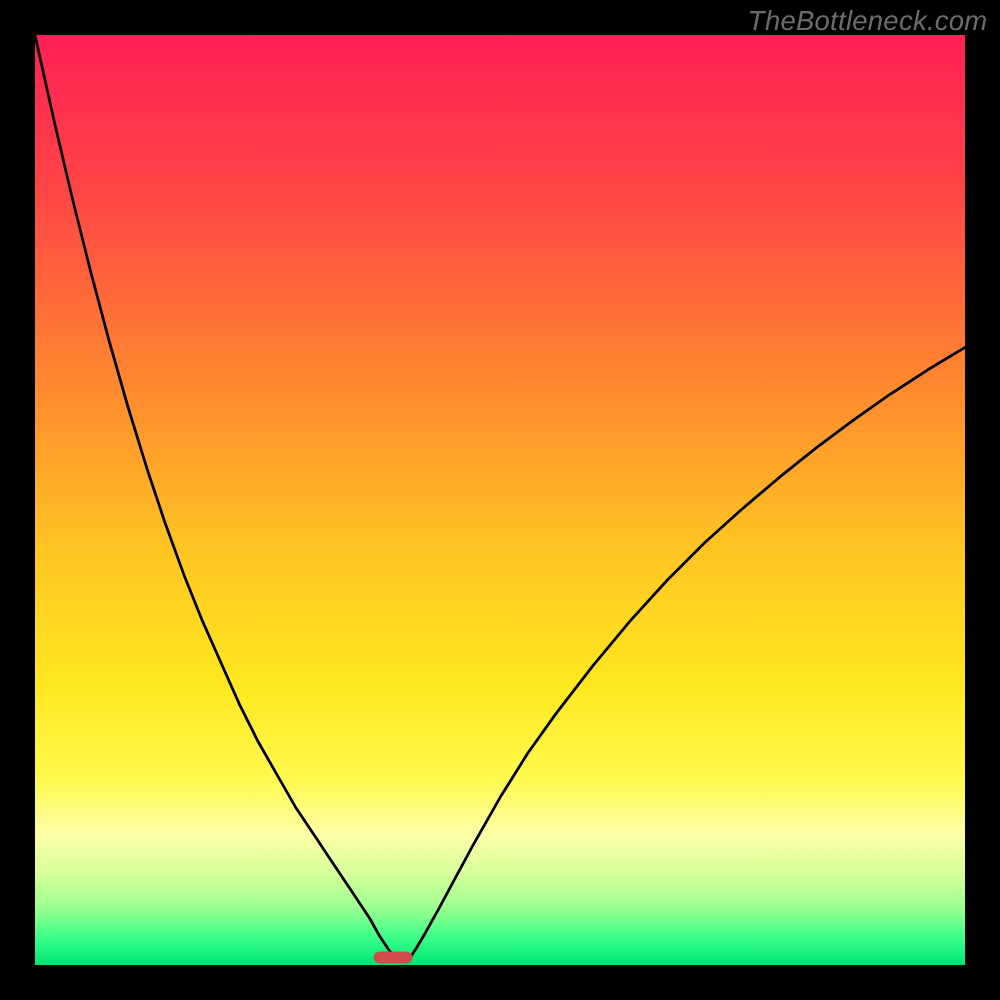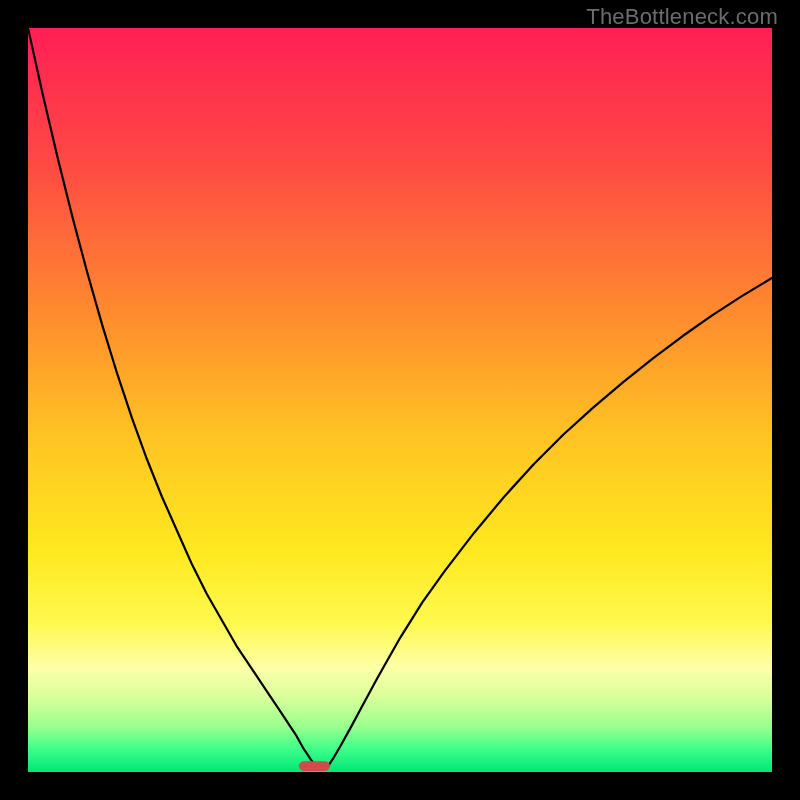--- a/index.html
+++ b/index.html
@@ -23,26 +23,27 @@
     position: absolute;
     left: 28px;
     top: 28px;
     width: 744px;
     height: 744px;
     overflow: hidden;
   }
   .watermark {
     position: absolute;
     top: 4px;
-    right: 22px;
+    right: 10px;
     color: #6c6c6c;
     font-size: 22px;
     font-weight: 500;
     letter-spacing: 0.2px;
     font-family: Arial, sans-serif;
+    font-style: italic;
   }
   svg { display: block; }
 </style>
 </head>
 <body>
 
 <div class="frame">
   <div class="plot">
     <svg id="chart-svg" width="744" height="744" viewBox="0 0 744 744">
         <defs>

